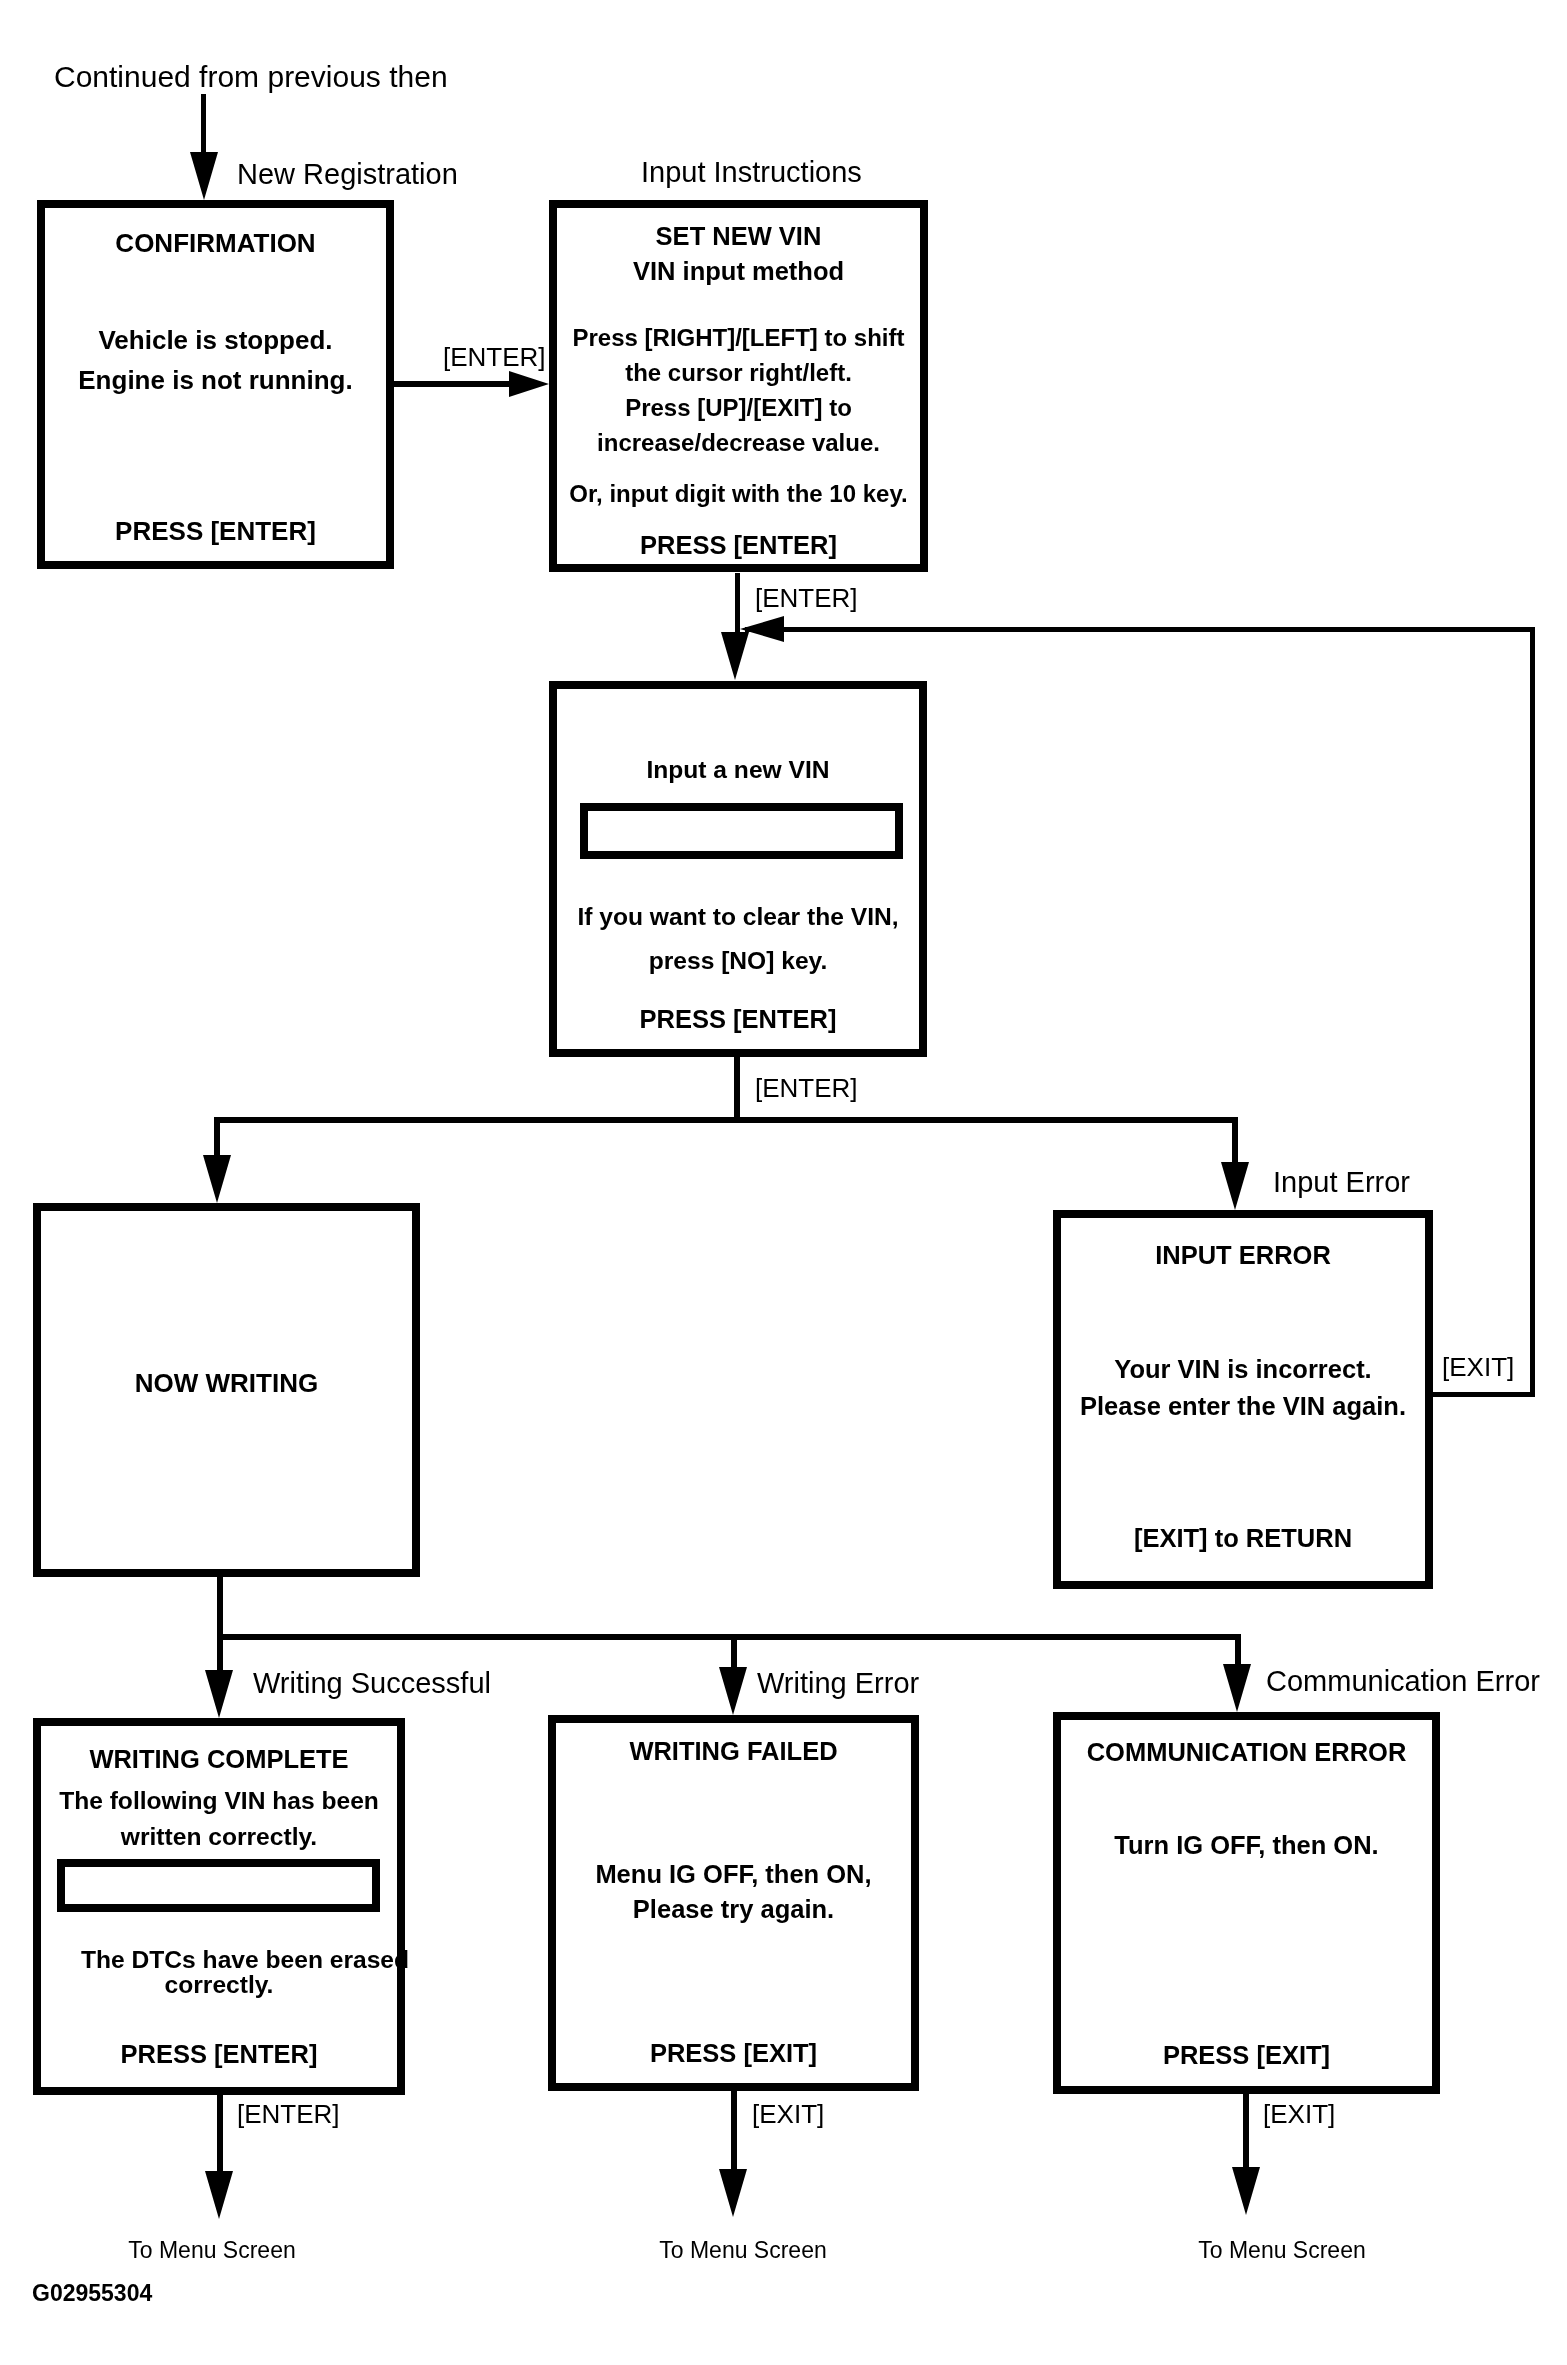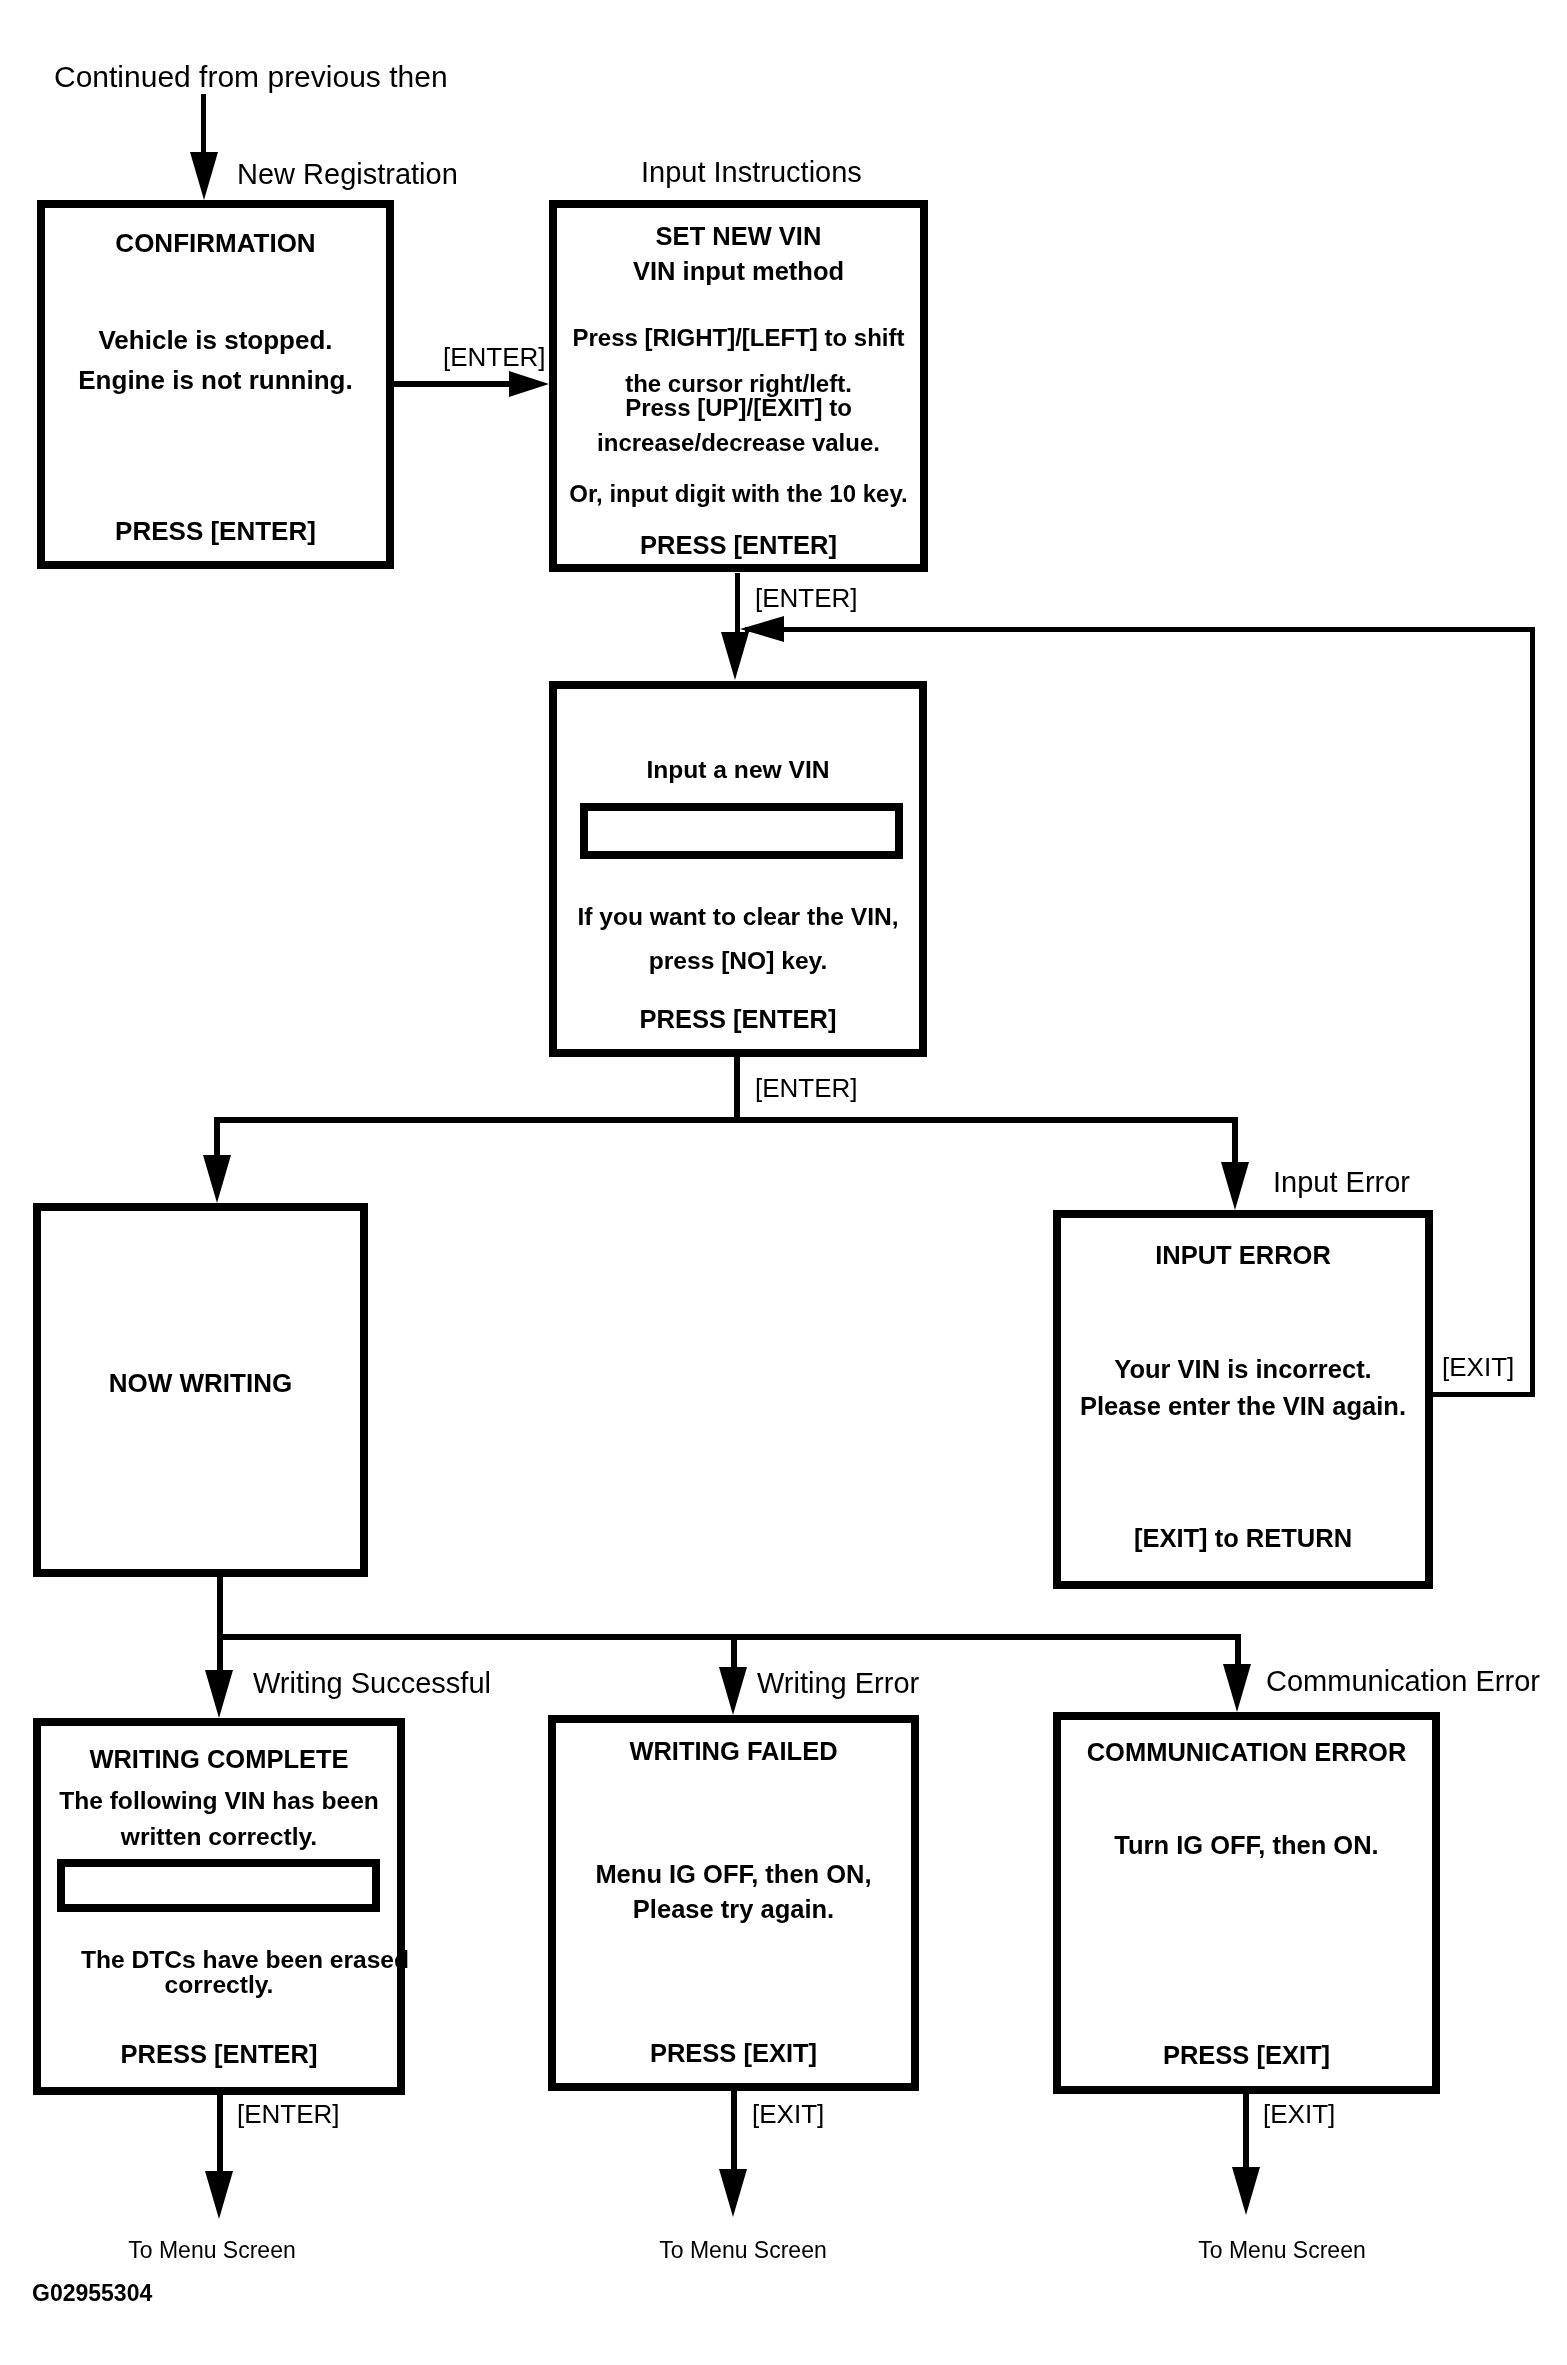--- a/index.html
+++ b/index.html
@@ -46,21 +46,21 @@
   </div>
 
   <div class="klabel" style="left:443px;top:342px;">[ENTER]</div>
   <div class="hline" style="left:393px;top:381px;width:119px;height:6.1px;"></div>
   <div class="ah-right" style="left:509px;top:371px;"></div>
 
   <div class="box" style="left:549px;top:200px;width:379px;height:372px;">
     <div class="bline" style="top:14px;">SET NEW VIN</div>
     <div class="bline" style="top:49px;">VIN input method</div>
     <div class="bline f27" style="top:116px;">Press [RIGHT]/[LEFT] to shift</div>
-    <div class="bline f27" style="top:162px;">the cursor right/left.</div>
+    <div class="bline f27" style="top:151px;">the cursor right/left.</div>
     <div class="bline f27" style="top:186px;">Press [UP]/[EXIT] to</div>
     <div class="bline f27" style="top:221px;">increase/decrease value.</div>
     <div class="bline f27" style="top:272px;">Or, input digit with the 10 key.</div>
     <div class="bline" style="top:323px;">PRESS [ENTER]</div>
   </div>
 
   <div class="vline" style="left:735px;top:573px;width:5.3px;height:64px;"></div>
   <div class="klabel" style="left:755px;top:583px;">[ENTER]</div>
   <div class="hline" style="left:745px;top:627px;width:790px;height:5.3px;"></div>
   <div class="ah-left" style="left:740px;top:616px;"></div>
@@ -77,21 +77,21 @@
 
   <div class="vline" style="left:734px;top:1056px;width:6.1px;height:67px;"></div>
   <div class="klabel" style="left:755px;top:1073px;">[ENTER]</div>
   <div class="hline" style="left:214px;top:1117px;width:1024px;height:6.1px;"></div>
   <div class="vline" style="left:214px;top:1117px;width:6.1px;height:42px;"></div>
   <div class="ah-down" style="left:203px;top:1155px;"></div>
   <div class="vline" style="left:1232px;top:1117px;width:6.1px;height:46px;"></div>
   <div class="ah-down" style="left:1221px;top:1162px;"></div>
   <div class="flabel" style="left:1273px;top:1166px;">Input Error</div>
 
-  <div class="box" style="left:33px;top:1203px;width:335px;height:374px;">
+  <div class="box" style="left:33px;top:1203px;width:387px;height:374px;">
     <div class="bline f30" style="top:158px;">NOW WRITING</div>
   </div>
 
   <div class="box" style="left:1053px;top:1210px;width:380px;height:379px;">
     <div class="bline" style="top:23px;">INPUT ERROR</div>
     <div class="bline" style="top:137px;">Your VIN is incorrect.</div>
     <div class="bline" style="top:174px;">Please enter the VIN again.</div>
     <div class="bline" style="top:306px;">[EXIT] to RETURN</div>
   </div>
   <div class="klabel" style="left:1442px;top:1352px;">[EXIT]</div>

